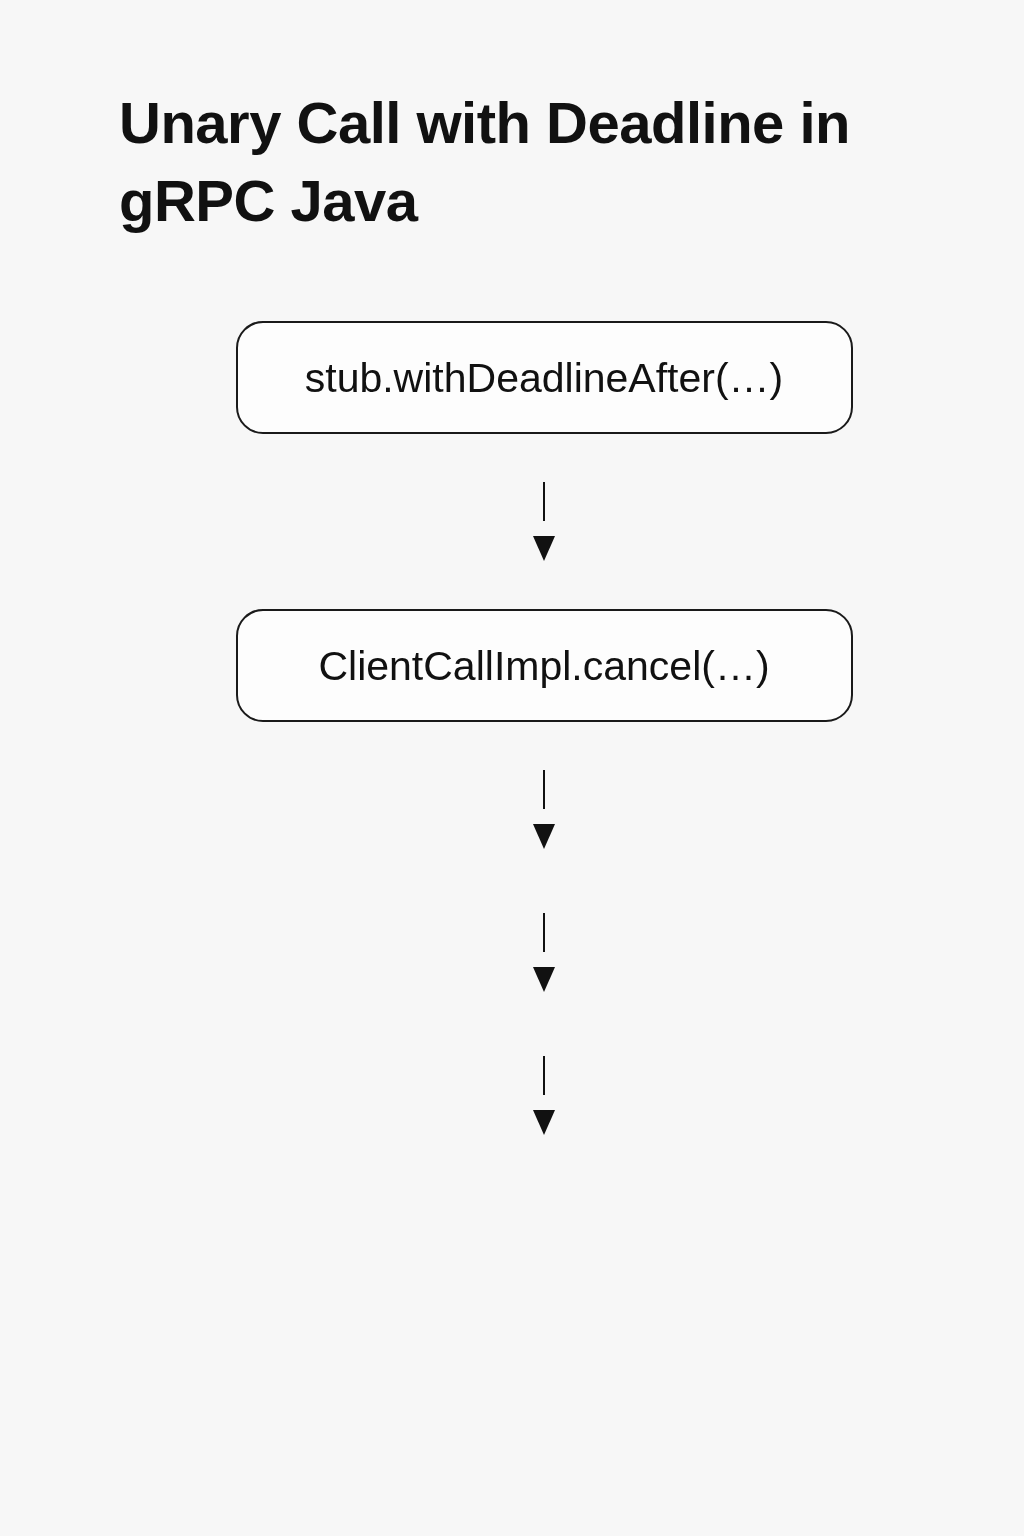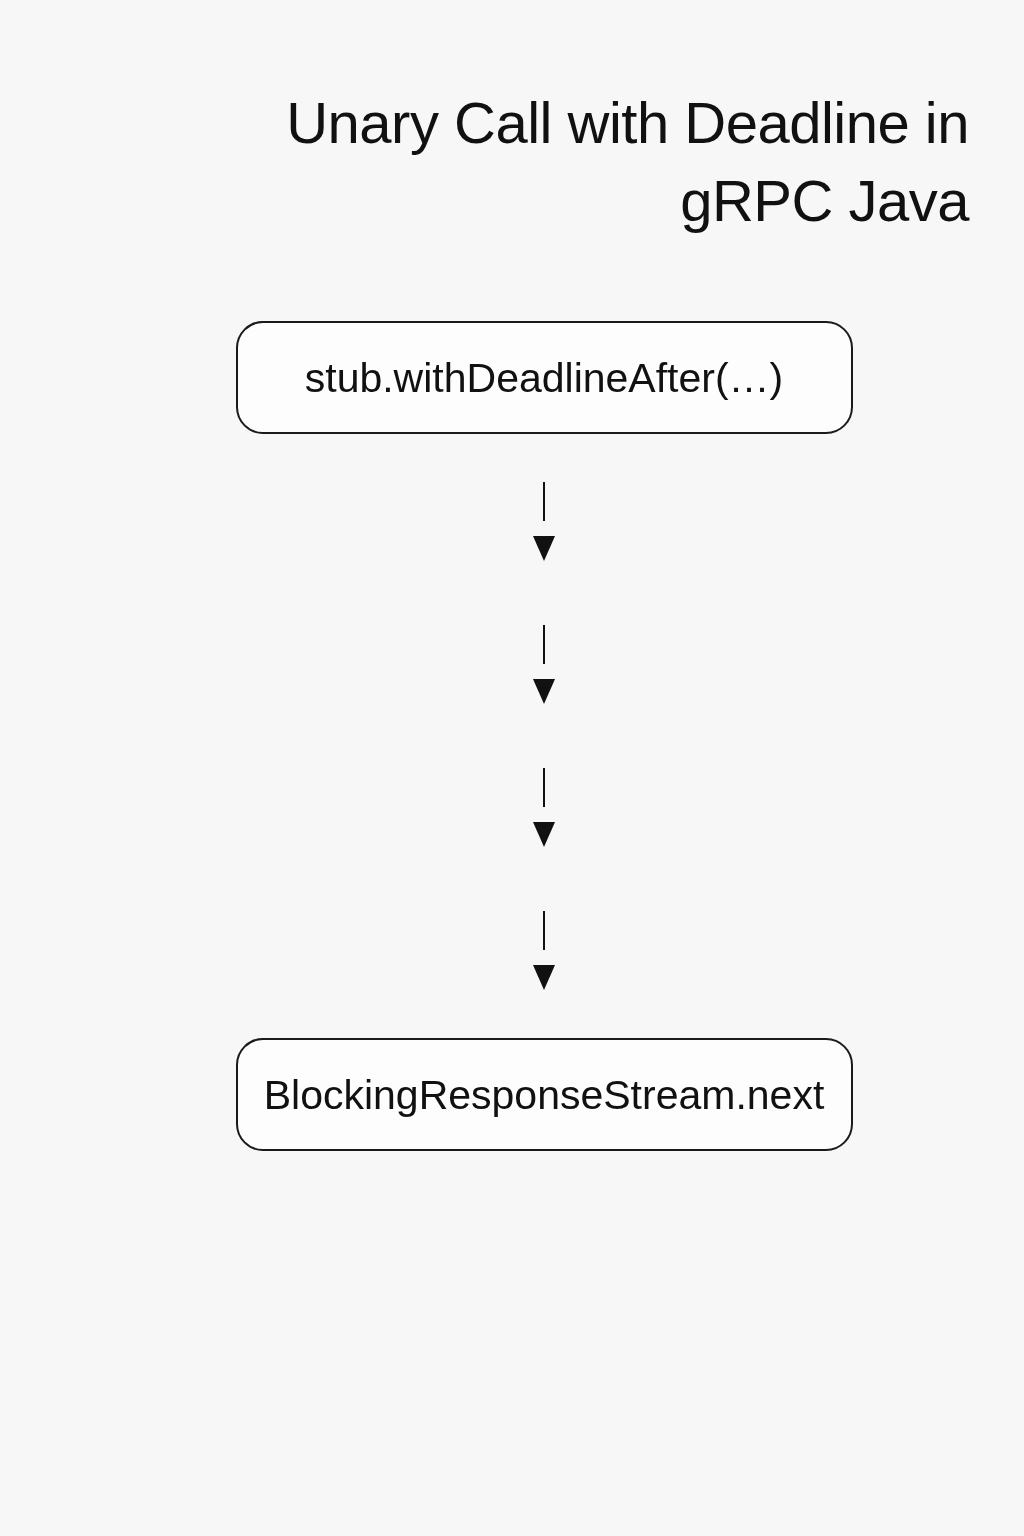--- a/index.html
+++ b/index.html
@@ -11,26 +11,26 @@
   }
   * { margin: 16px; padding: 0; box-sizing: border-box; }
   html, body {
     width: 1024px;
     height: 1536px;
     background: var(--bg);
     overflow: hidden;
     font-family: "Liberation Sans", sans-serif;
   }
   .page-title {
-    font-weight: 400;
+    font-weight: 700;
     font-size: 58px;
     line-height: 1.34;
     letter-spacing: -0.5px;
     color: var(--text);
-    text-align: right;
+    text-align: left;
     max-width: 850px;
     margin: 52px auto 0 auto;
   }
   .flowchart {
     margin-top: 66px;
     display: flex;
     flex-direction: column;
     align-items: center;
   }
   .node {
@@ -76,33 +76,33 @@
 
 <div class="flowchart">
 
   <div class="node">stub.withDeadlineAfter(…)</div>
 
   <div class="connector">
     <div class="line"></div>
     <div class="head"></div>
   </div>
 
+  <div class="node">ClientCallImpl.cancel(…)</div>
 
   <div class="connector">
     <div class="line"></div>
     <div class="head"></div>
   </div>
 
 
   <div class="connector">
     <div class="line"></div>
     <div class="head"></div>
   </div>
 
 
   <div class="connector">
     <div class="line"></div>
     <div class="head"></div>
   </div>
 
-  <div class="node">BlockingResponseStream.next</div>
 
 </div>
 
 </body></html>

